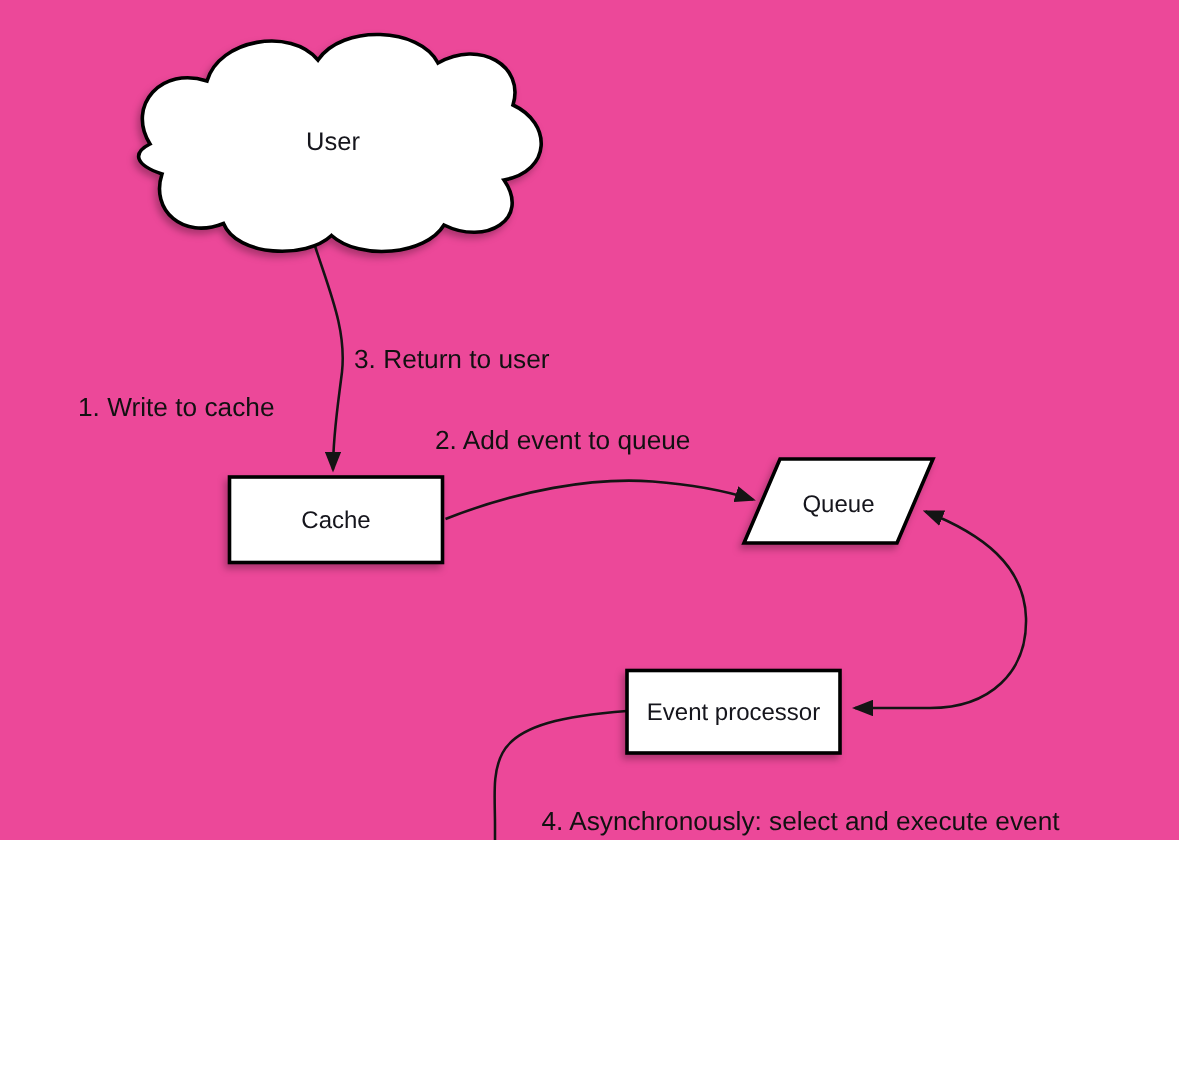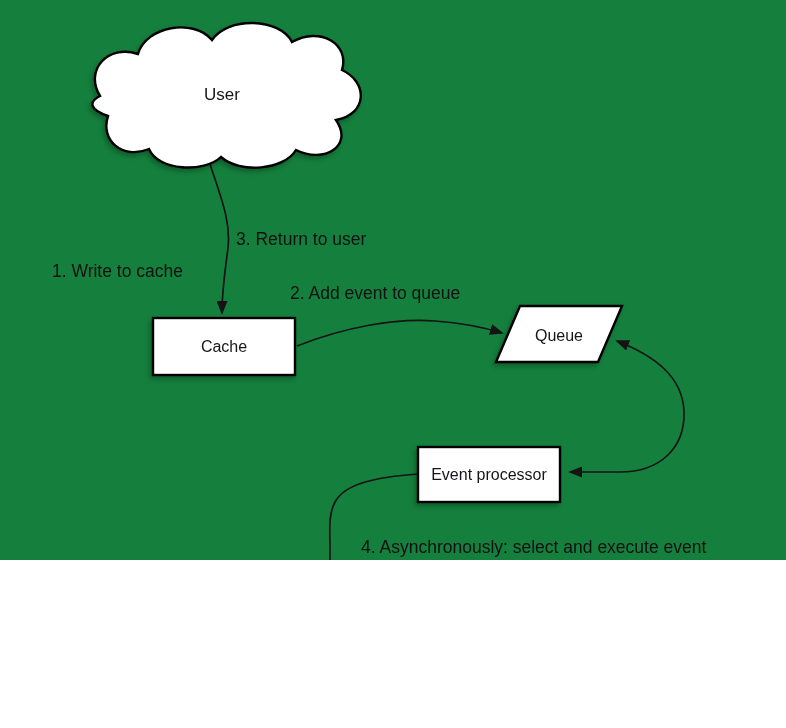--- a/index.html
+++ b/index.html
@@ -1,19 +1,19 @@
 <!DOCTYPE html>
 <html><head>
 <meta charset="utf-8">
 <style>
   html, body { margin: 0; padding: 0; background: #ffffff; }
   .stage {
     position: relative;
     width: 786px; height: 560px;
-    background: #15803d;
+    background: #ec4899;
     font-family: "Liberation Sans", sans-serif;
     overflow: hidden;
   }
   svg { display: block; }
   .shape {
     fill: #ffffff;
     stroke: #000000;
     stroke-width: 2.4;
   }
   .shadow { filter: drop-shadow(-2px 3px 2.5px rgba(0,0,0,0.28)); }

